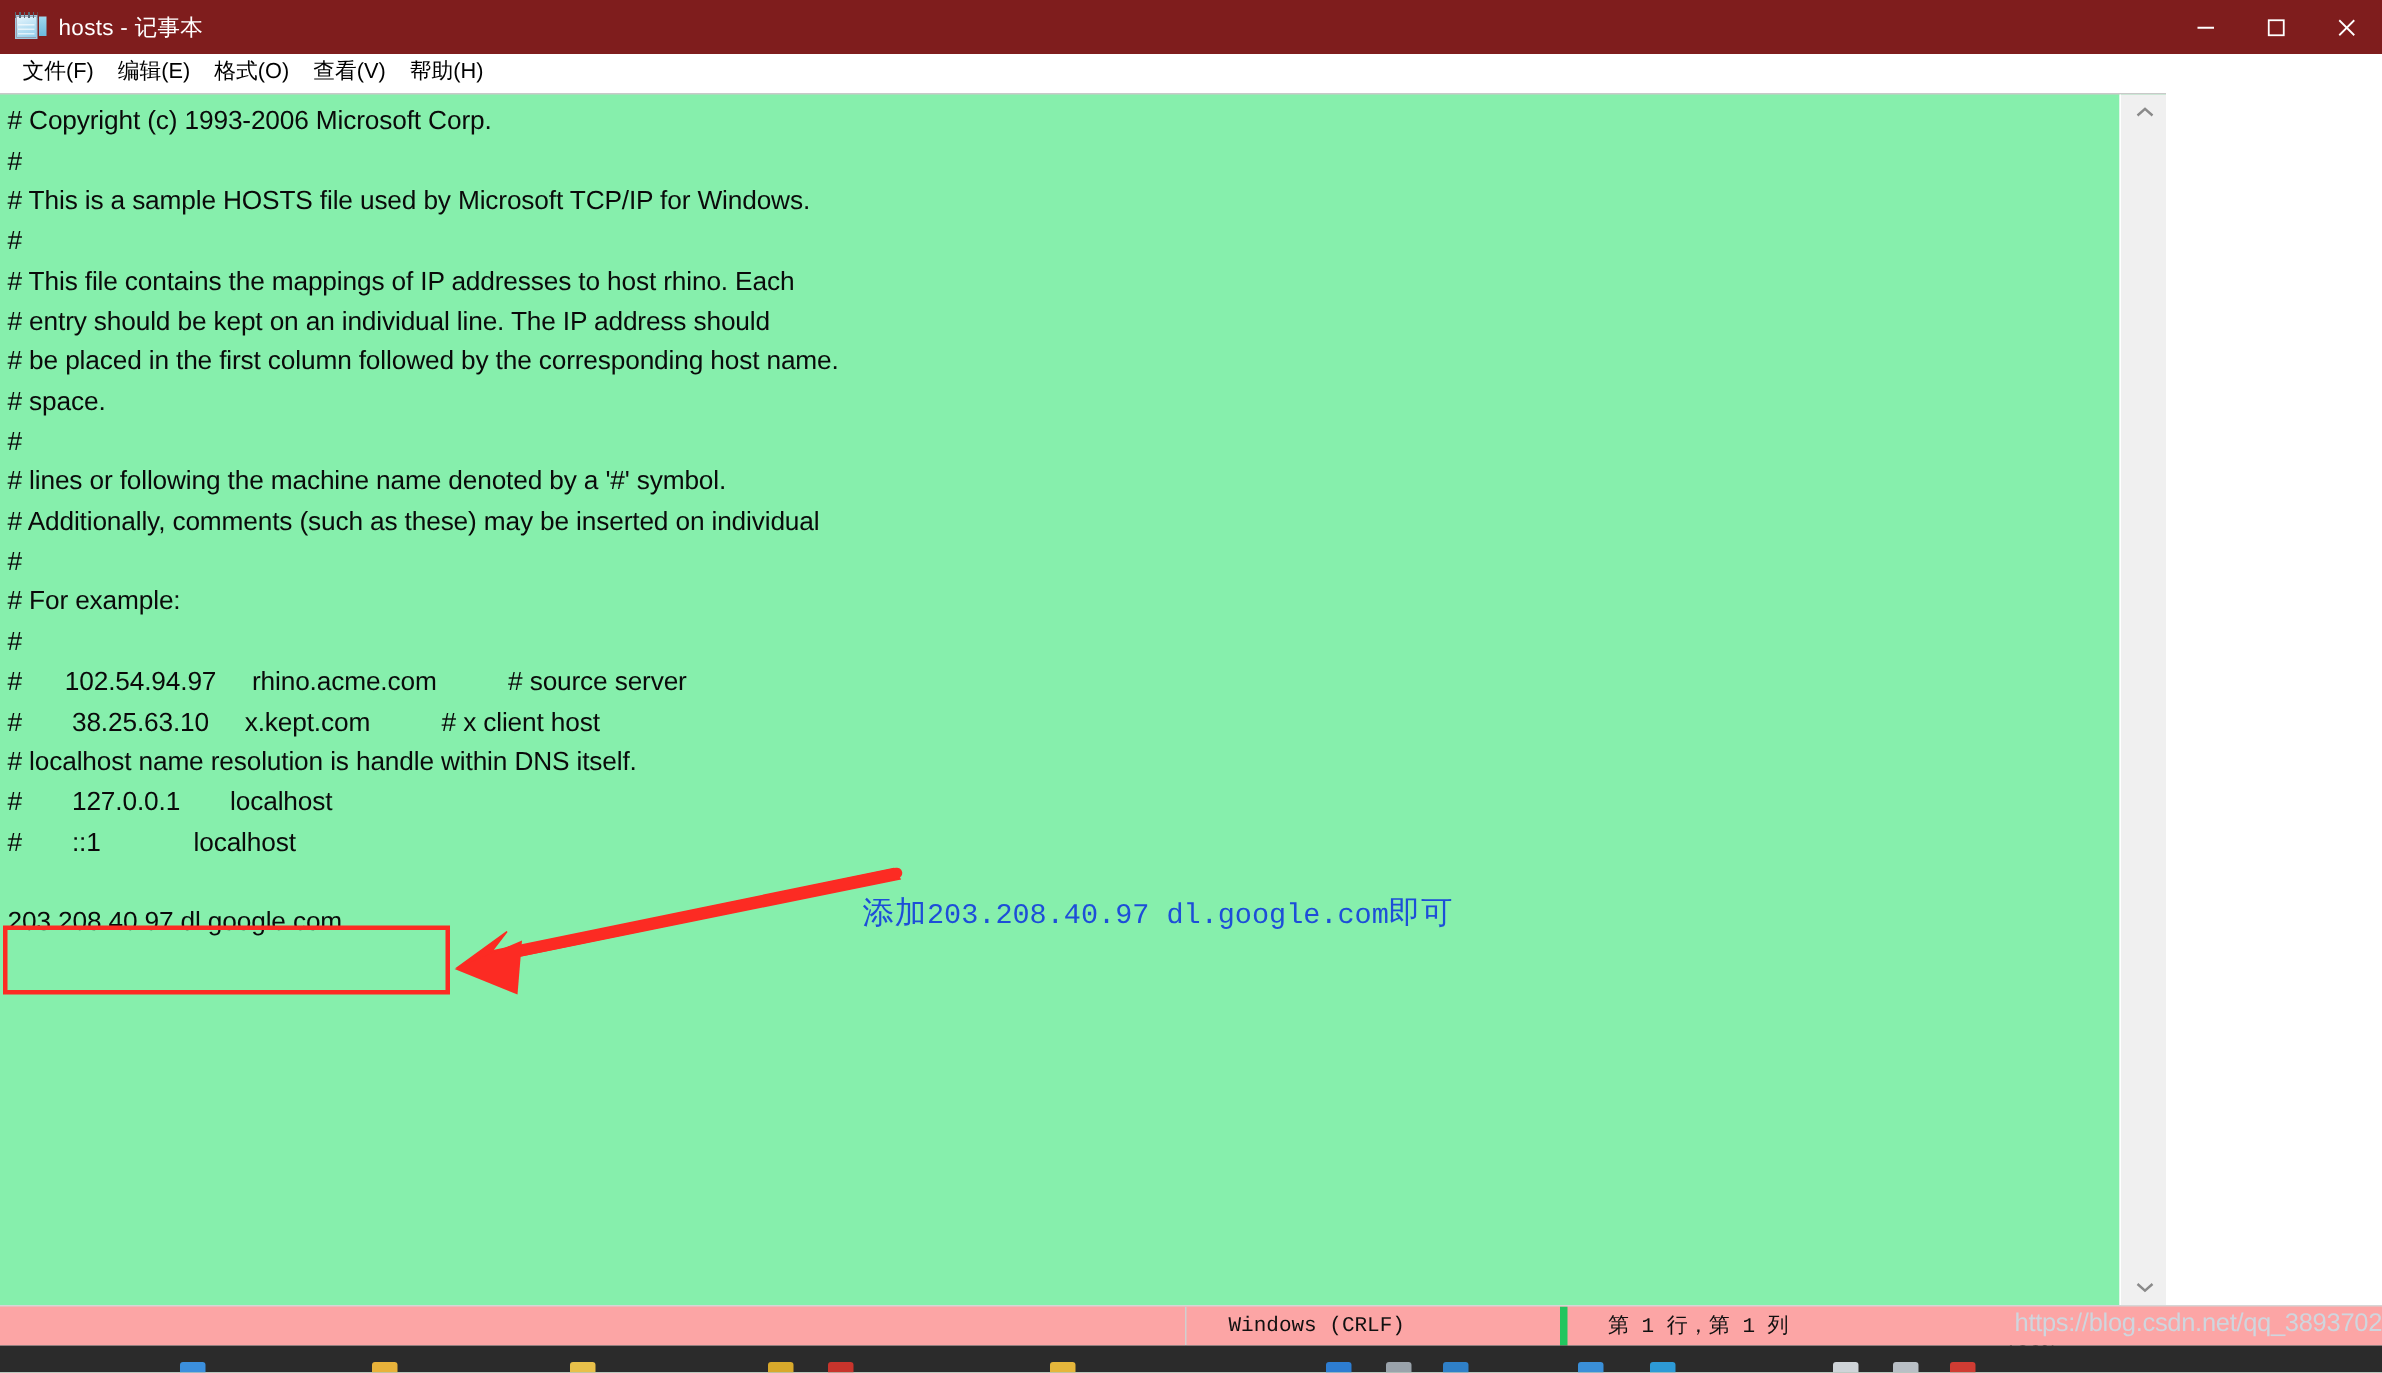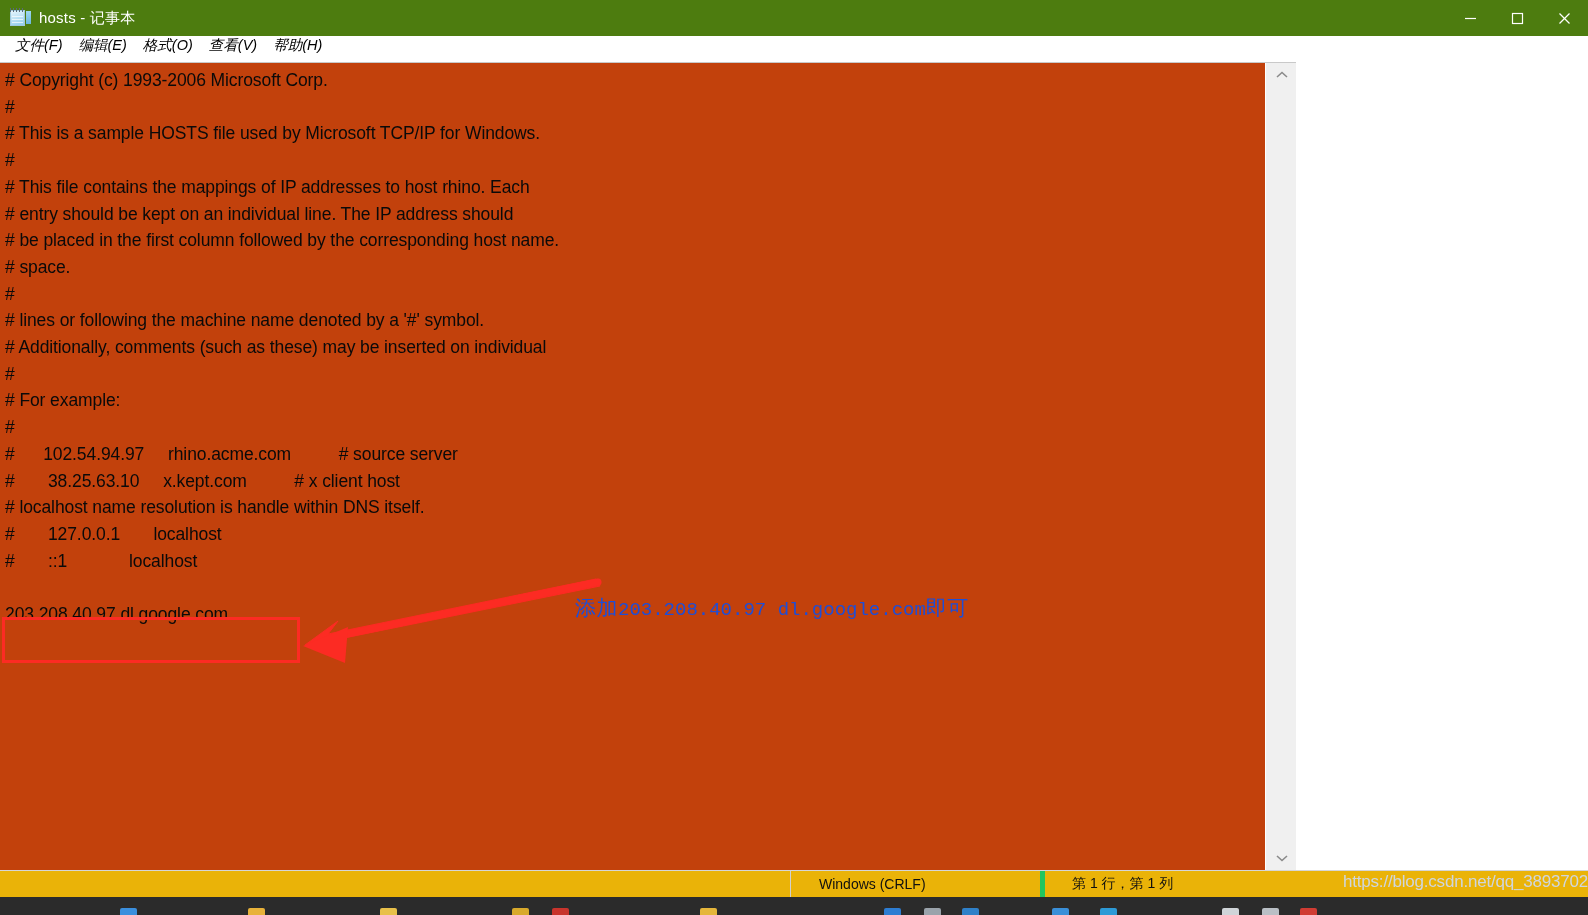--- a/index.html
+++ b/index.html
@@ -21,21 +21,21 @@
     height: 915px;
     background: #ffffff;
   }
 
   
   .titlebar {
     position: absolute;
     left: 0; top: 0;
     width: 1588px;
     height: 36px;
-    background: #4d7c0f;
+    background: #7f1d1d;
     display: flex;
     align-items: center;
   }
   .app-icon {
     position: relative;
     width: 20px;
     height: 20px;
     margin-left: 9px;
     margin-right: 10px;
     flex: 0 0 auto;
@@ -95,40 +95,39 @@
   .winbtn svg { display: block; }
 
   
   .menubar {
     position: absolute;
     left: 0; top: 36px;
     width: 1588px;
     height: 26px;
     background: #ffffff;
     display: flex;
-    align-items: flex-start;
+    align-items: center;
     padding-left: 7px;
     box-sizing: border-box;
-    font-style: italic;
   }
   .menu-item {
     font-size: 14.5px;
     color: #000000;
     padding: 2px 8px 3px 8px;
     white-space: nowrap;
     line-height: 1;
   }
 
   
   .editor-wrap {
     position: absolute;
     left: 0; top: 62px;
-    width: 1296px;
+    width: 1444px;
     height: 808px;
-    background: #c2410c;
+    background: #86efac;
     border-top: 1px solid #c9c9c9;
     box-sizing: border-box;
   }
   .textarea {
     position: absolute;
     left: 0; top: 0;
     right: 31px;
     bottom: 0;
     padding: 4px 0 0 5px;
     box-sizing: border-box;
@@ -174,28 +173,29 @@
     height: 0px;
     background: #cdcdcd;
   }
 
   
   .statusbar {
     position: absolute;
     left: 0; top: 870px;
     width: 1588px;
     height: 27px;
-    background: #eab308;
+    background: #fca5a5;
     border-top: 1px solid #d6d6d6;
     box-sizing: border-box;
     display: flex;
     align-items: center;
     font-size: 14px;
     color: #101010;
     overflow: hidden;
+    font-family: Liberation Mono, monospace;
   }
   .status-cell {
     height: 27px;
     display: flex;
     align-items: center;
     box-sizing: border-box;
     white-space: nowrap;
   }
   .status-spacer { width: 790px; height: 27px; flex: 0 0 auto; }
   .status-cell.eol  { width: 250px; padding-left: 28px; border-left: 1px solid #d0d0d0; }

